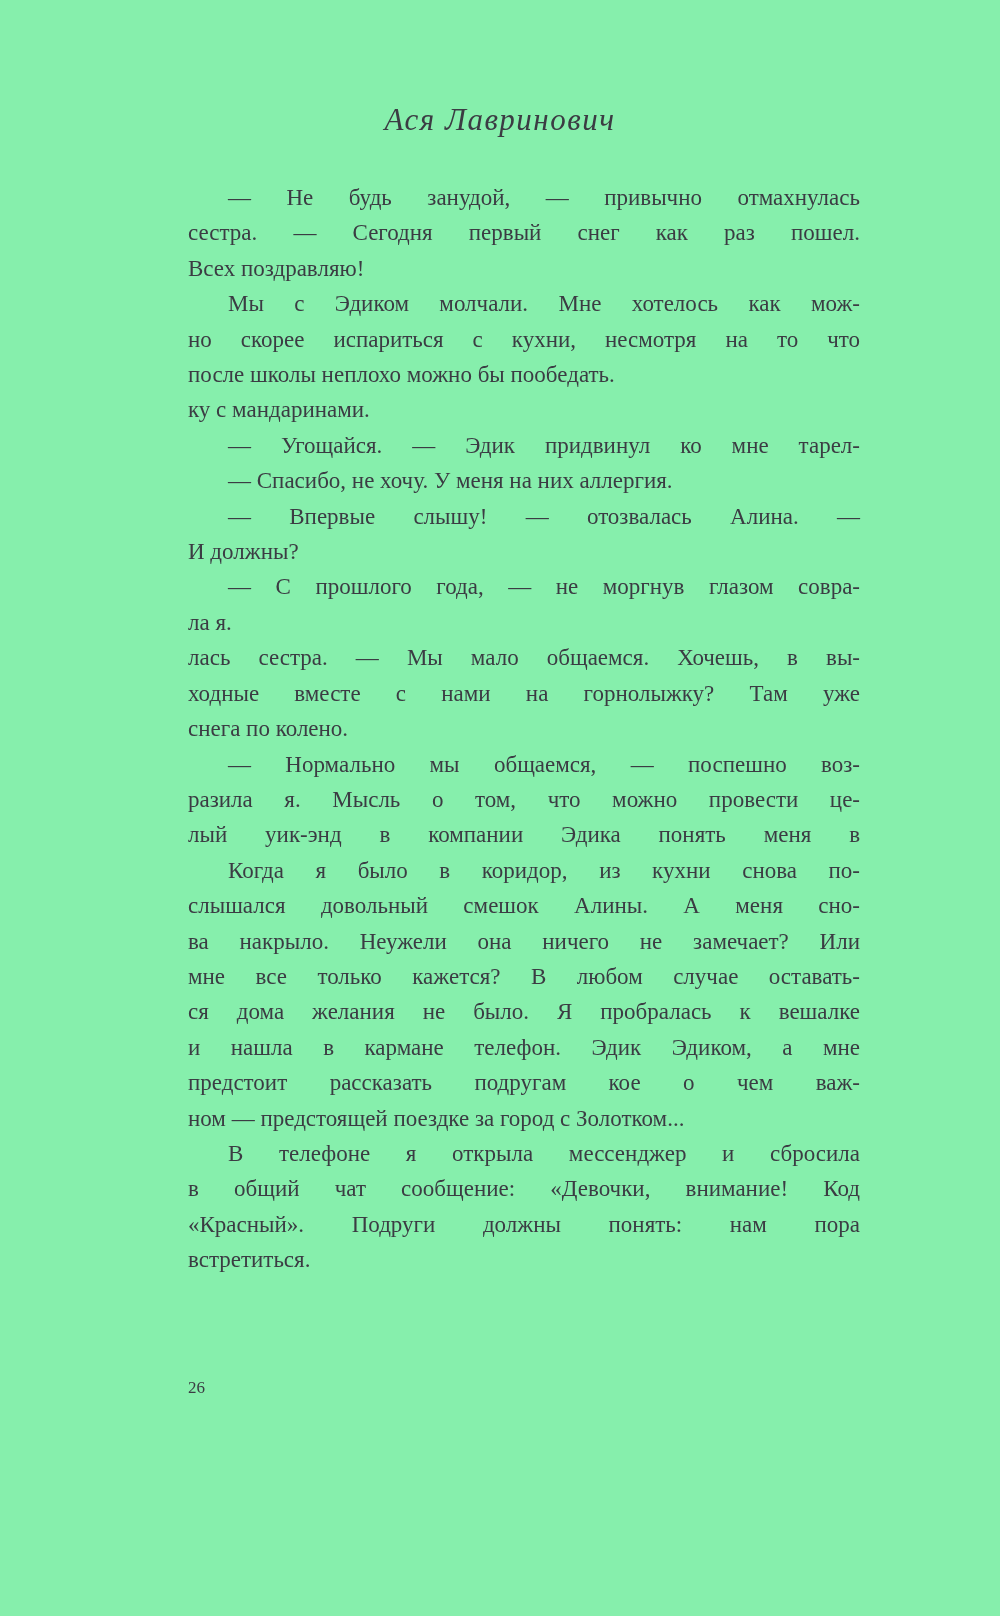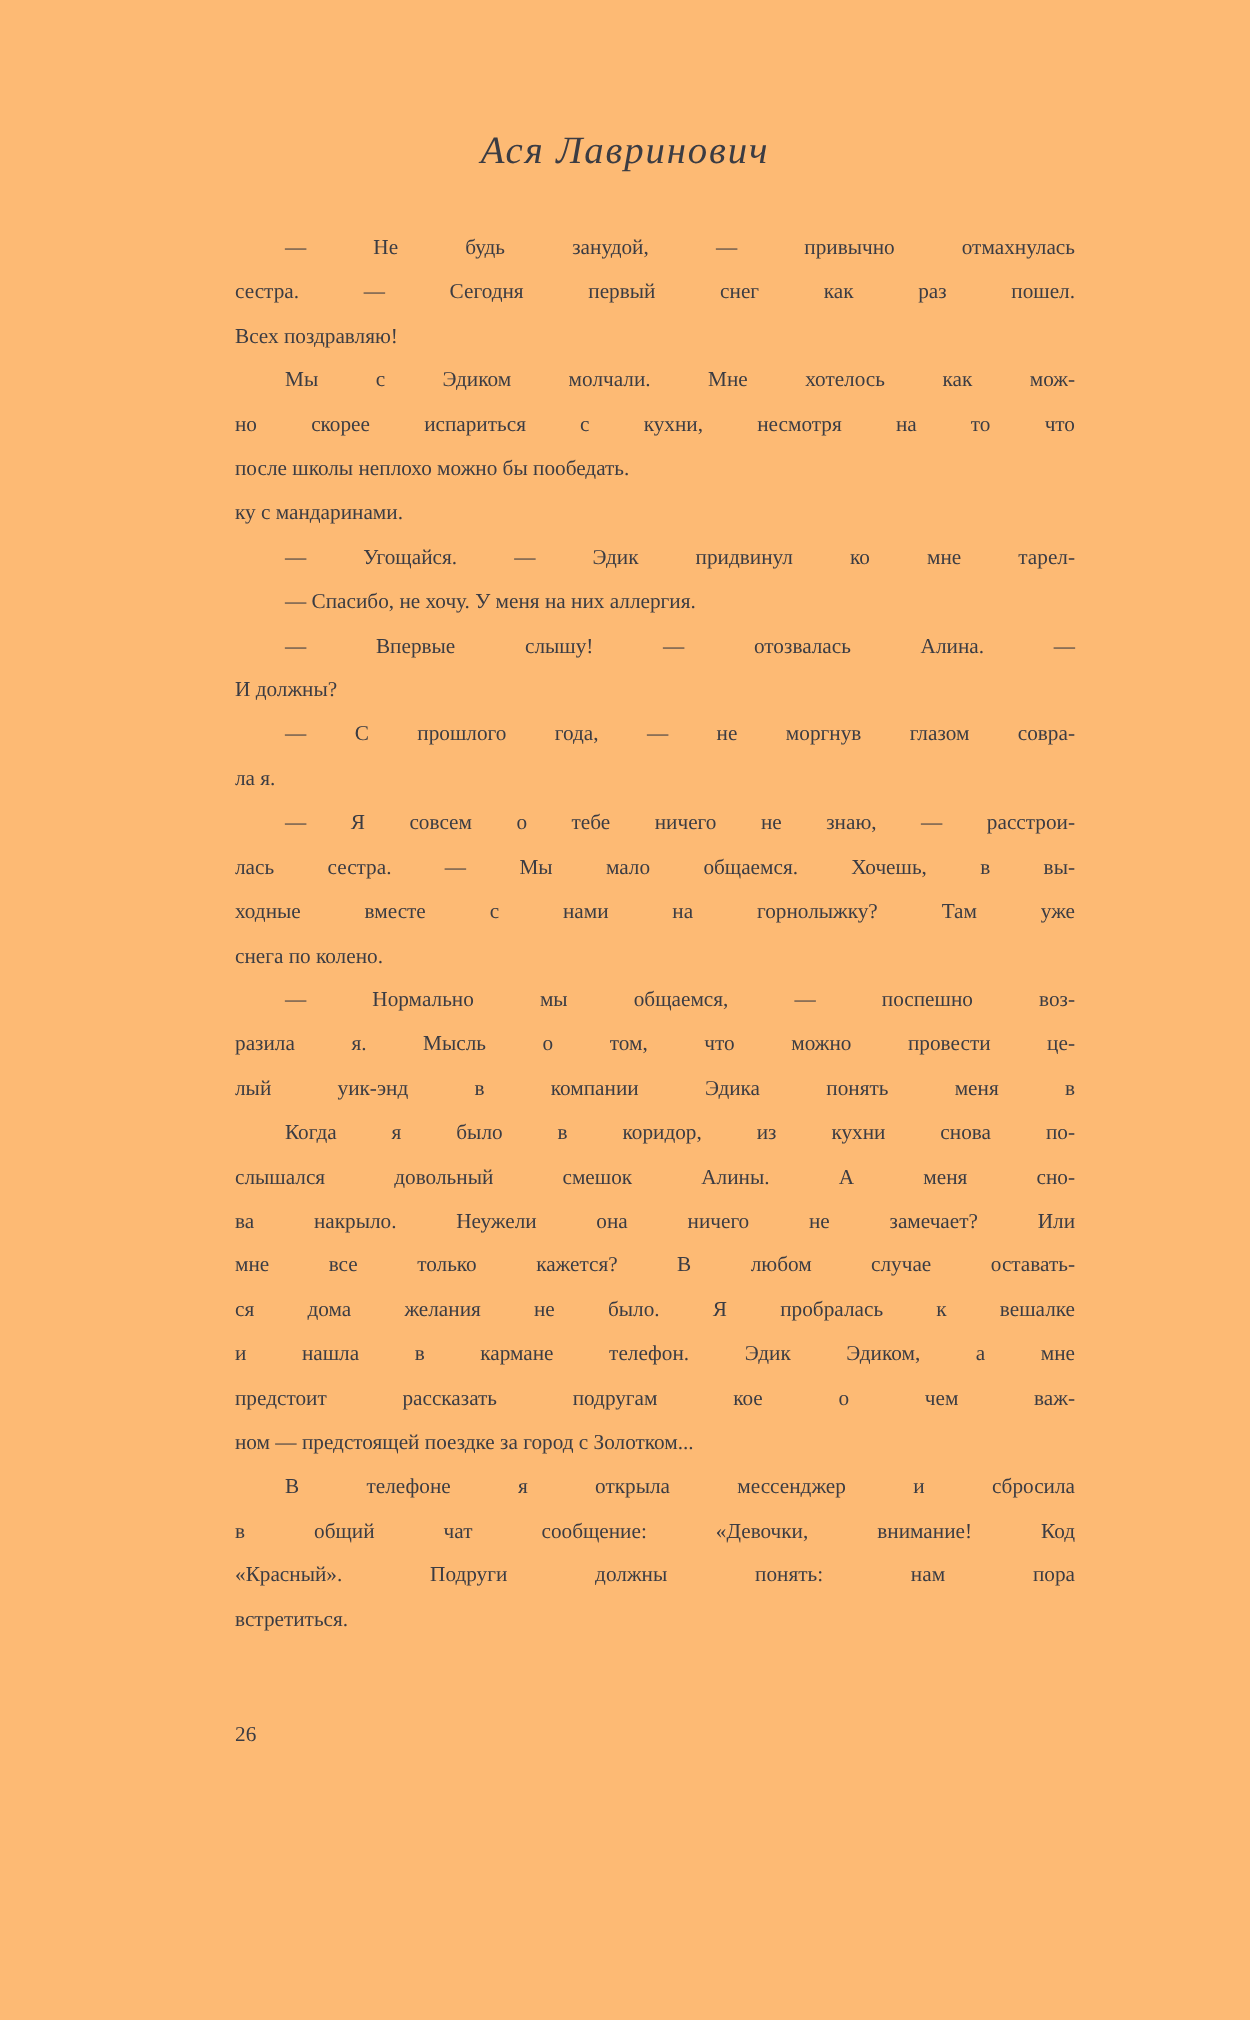--- a/index.html
+++ b/index.html
@@ -4,42 +4,42 @@
 <style>
   html, body {
     margin: 0;
     padding: 0;
     background: #ffffff;
   }
   .page {
     position: relative;
     width: 1000px;
     height: 1616px;
-    background: #fdba74;
+    background: #86efac;
     font-family: "Liberation Serif", serif;
     color: #3b3c43;
     overflow: hidden;
   }
   .running-head {
     position: absolute;
     top: 102px;
     left: 0;
     width: 100%;
     text-align: center;
     font-style: italic;
     font-size: 31px;
     letter-spacing: 1.5px;
     color: #3b3c43;
   }
   .text-block {
     position: absolute;
     top: 180px;
     left: 188px;
     width: 672px;
-    font-size: 17px;
+    font-size: 23px;
     line-height: 35.4px;
   }
   .paragraph {
     margin: 0;
   }
   .line {
     text-align: justify;
     text-align-last: justify;
   }
   .line.last {
@@ -84,21 +84,20 @@
       </div>
       <div class="paragraph">
         <div class="line first">— Впервые слышу! — отозвалась Алина. —</div>
         <div class="line last">И должны?</div>
       </div>
       <div class="paragraph">
         <div class="line first">— С прошлого года, — не моргнув глазом совра-</div>
         <div class="line last">ла я.</div>
       </div>
       <div class="paragraph">
-        <div class="line first">— Я совсем о тебе ничего не знаю, — расстрои-</div>
         <div class="line">лась сестра. — Мы мало общаемся. Хочешь, в вы-</div>
         <div class="line">ходные вместе с нами на горнолыжку? Там уже</div>
         <div class="line last">снега по колено.</div>
       </div>
       <div class="paragraph">
         <div class="line first">— Нормально мы общаемся, — поспешно воз-</div>
         <div class="line">разила я. Мысль о том, что можно провести це-</div>
         <div class="line">лый уик-энд в компании Эдика понять меня в</div>
       </div>
       <div class="paragraph">

